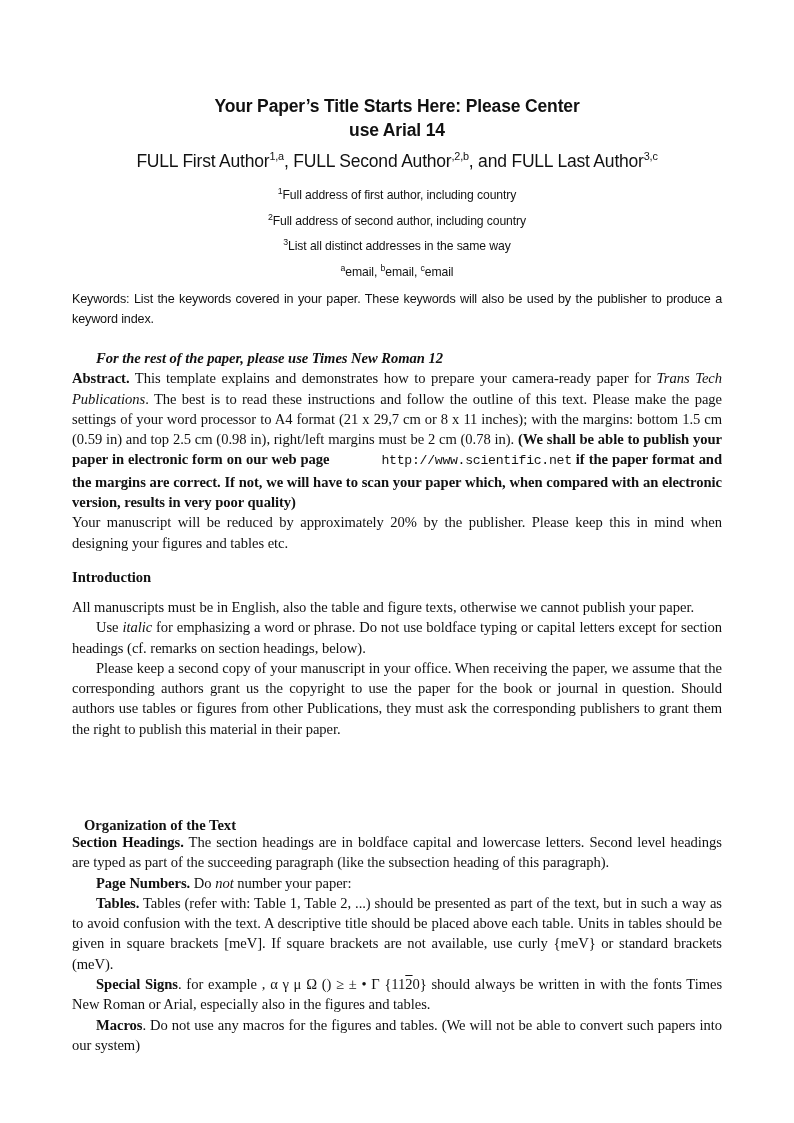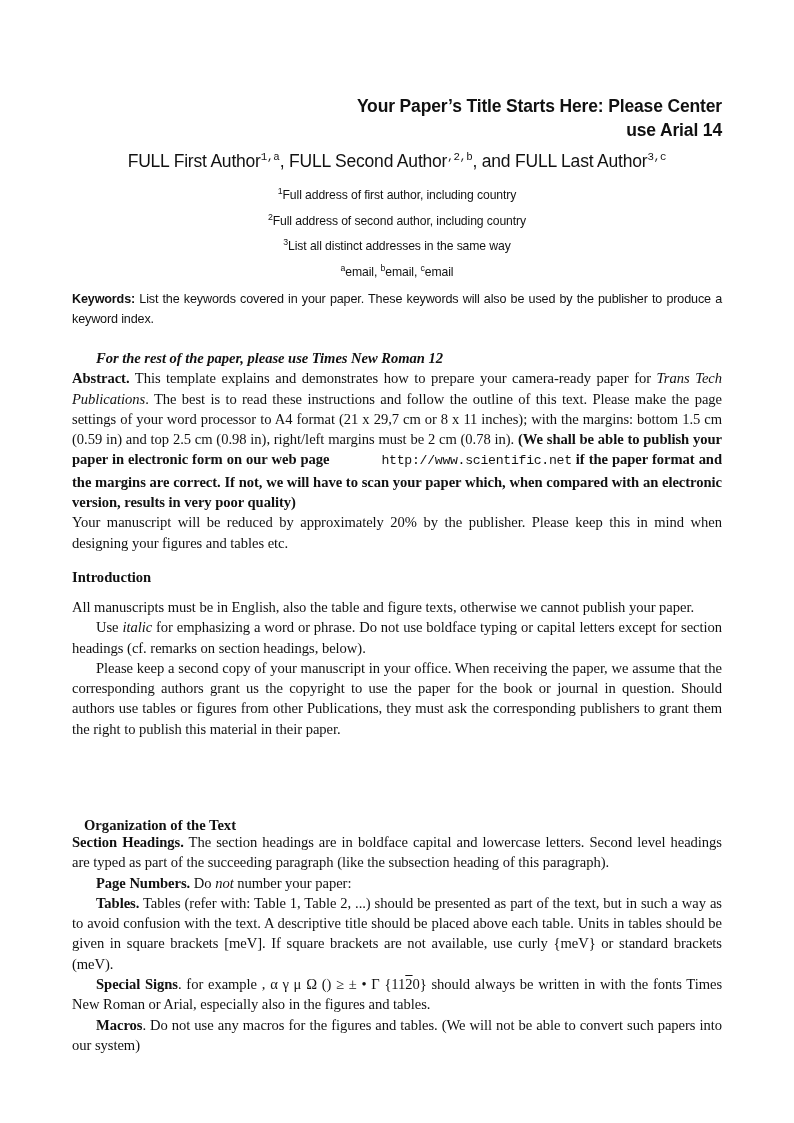--- a/index.html
+++ b/index.html
@@ -20,36 +20,36 @@
   }
   .doc-title {
     position: absolute;
     left: 72px;
     right: 72px;
     top: 94px;
     font-family: "Liberation Sans", sans-serif;
     font-weight: bold;
     font-size: 17.5px;
     line-height: 24px;
-    text-align: right;
+    text-align: center;
     letter-spacing: -0.15px;
   }
   .authors {
     position: absolute;
     left: 40px;
     right: 40px;
     top: 150px;
     font-family: "Liberation Sans", sans-serif;
     font-size: 17.5px;
     line-height: 23px;
     text-align: center;
     font-weight: normal;
     letter-spacing: -0.2px;
   }
-  .authors sup { font-size: 0.62em; vertical-align: super; line-height: 0; font-family: Liberation Mono, monospace; }
+  .authors sup { font-size: 0.62em; vertical-align: super; line-height: 0; }
 
   .addresses {
     position: absolute;
     left: 72px;
     right: 72px;
     top: 183px;
     font-family: "Liberation Sans", sans-serif;
     font-size: 12.2px;
     line-height: 25.5px;
     text-align: center;
@@ -61,21 +61,21 @@
     position: absolute;
     left: 72px;
     right: 72px;
     top: 290px;
     font-family: "Liberation Sans", sans-serif;
     font-size: 12.6px;
     line-height: 19.5px;
     text-align: justify;
     letter-spacing: -0.15px;
   }
-  .keywords b { font-weight: bold; }
+  .keywords b { font-weight: normal; }
 
   
   .body-text {
     position: absolute;
     left: 72px;
     width: 650px;
     font-family: "Liberation Serif", serif;
     font-size: 14.6px;
     line-height: 20.3px;
     text-align: justify;

